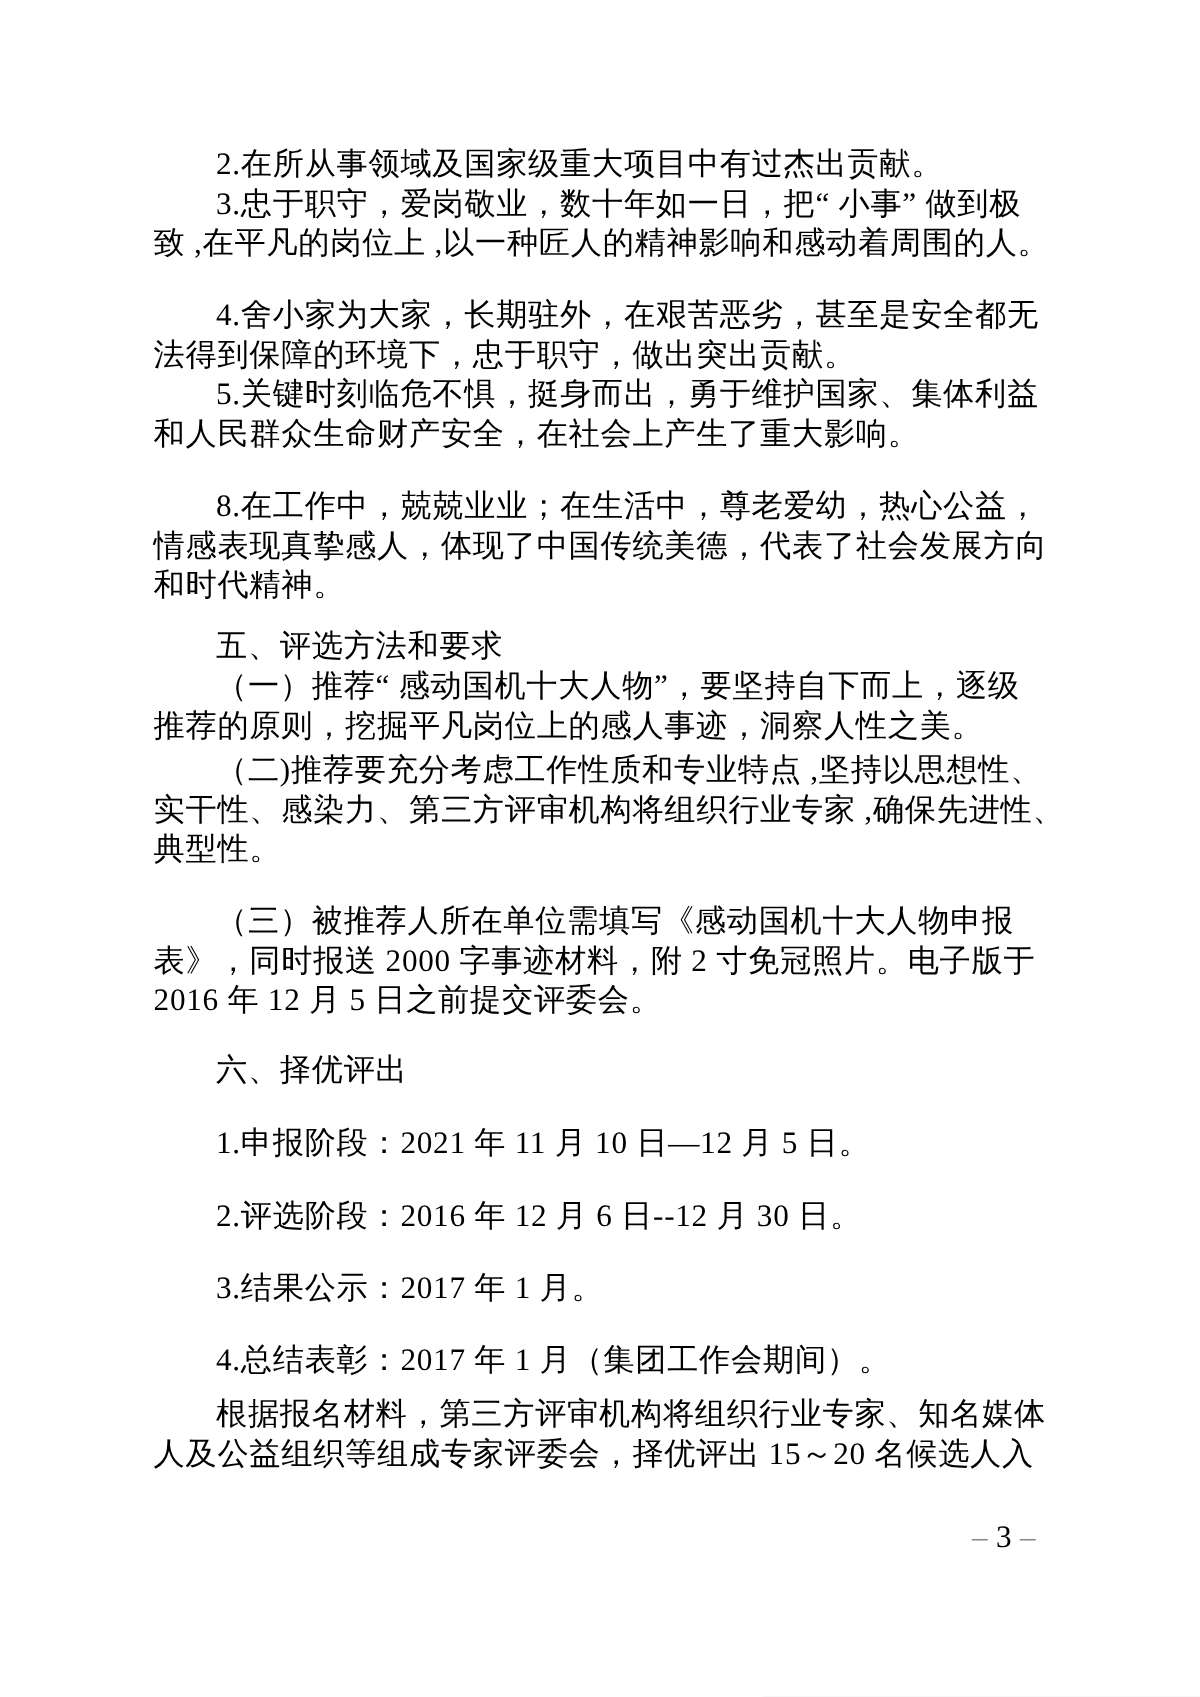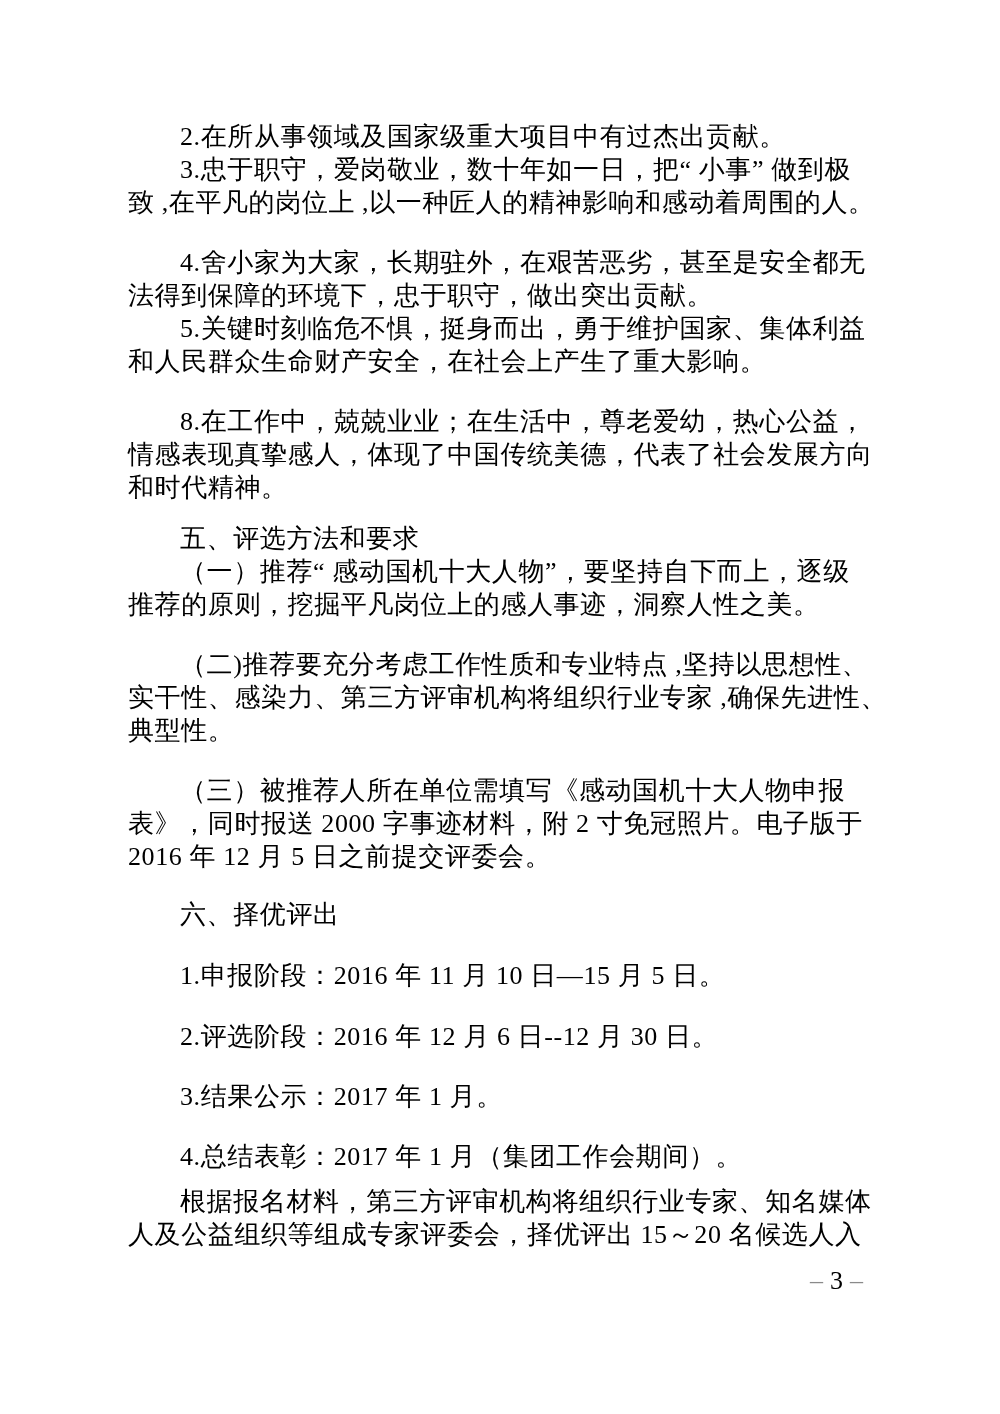--- a/index.html
+++ b/index.html
@@ -24,21 +24,21 @@
     width: 760px;
   }
   .line {
     font-size: 26px;
     line-height: 33px;
     letter-spacing: 0.6px;
     white-space: nowrap;
     font-weight: 500;
   }
   .indent { text-indent: 2em; }
-  .g14 { margin-top: 27px; }
+  .g14 { margin-top: 4px; }
   .g18 { margin-top: 18px; }
   .g25 { margin-top: 25px; }
   .g27 { margin-top: 27px; }
   .g28 { margin-top: 28px; }
   .g30 { margin-top: 12px; }
   .footer {
     position: absolute;
     top: 1266px;
     right: 130px;
     font-size: 26px;
@@ -72,21 +72,21 @@
     <div class="line indent g18">五、评选方法和要求</div>
     <div class="line indent">（一）推荐“ 感动国机十大人物”，要坚持自下而上，逐级</div>
     <div class="line">推荐的原则，挖掘平凡岗位上的感人事迹，洞察人性之美。</div>
     <div class="line indent g14">（二)推荐要充分考虑工作性质和专业特点 ,坚持以思想性、</div>
     <div class="line">实干性、感染力、第三方评审机构将组织行业专家 ,确保先进性、</div>
     <div class="line">典型性。</div>
     <div class="line indent g27">（三）被推荐人所在单位需填写《感动国机十大人物申报</div>
     <div class="line">表》，同时报送 2000 字事迹材料，附 2 寸免冠照片。电子版于</div>
     <div class="line">2016 年 12 月 5 日之前提交评委会。</div>
     <div class="line indent g25">六、择优评出</div>
-    <div class="line indent g28">1.申报阶段：2016 年 11 月 10 日—15 月 5 日。</div>
+    <div class="line indent g28">1.申报阶段：2021 年 11 月 10 日—12 月 5 日。</div>
     <div class="line indent g28">2.评选阶段：2016 年 12 月 6 日--12 月 30 日。</div>
     <div class="line indent g27">3.结果公示：2017 年 1 月。</div>
     <div class="line indent g27">4.总结表彰：2017 年 1 月（集团工作会期间）。</div>
     <div class="line indent g30">根据报名材料，第三方评审机构将组织行业专家、知名媒体</div>
     <div class="line">人及公益组织等组成专家评委会，择优评出 15～20 名候选人入</div>
   </div>
 
   <div class="footer">
     <span class="dash">–</span><span class="num">3</span><span class="dash">–</span>
   </div>

